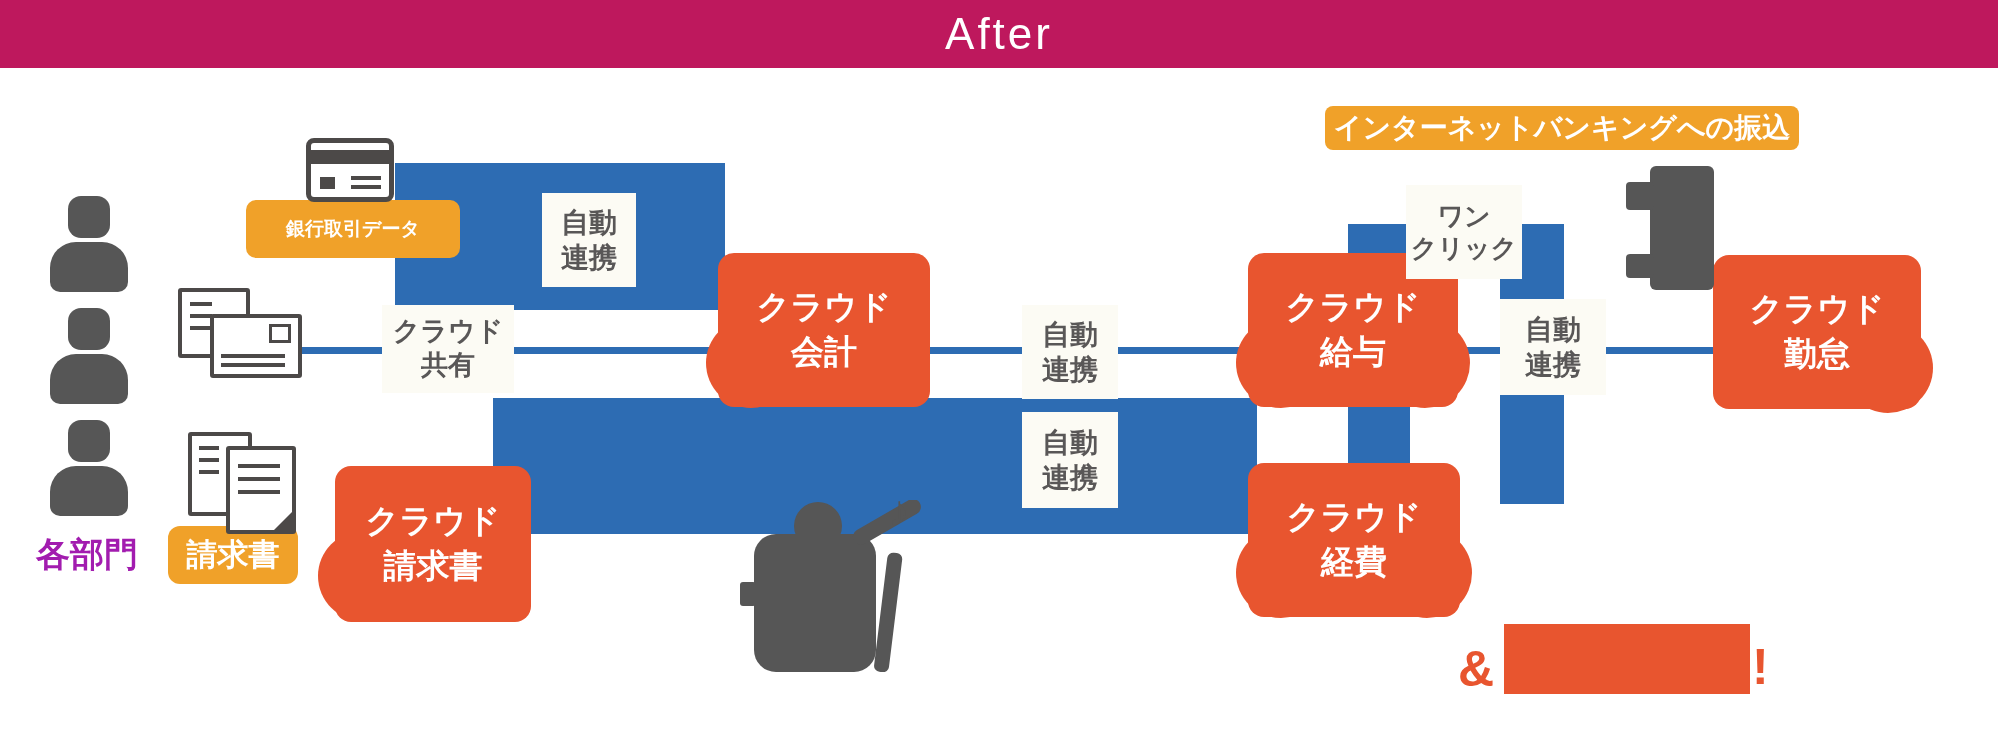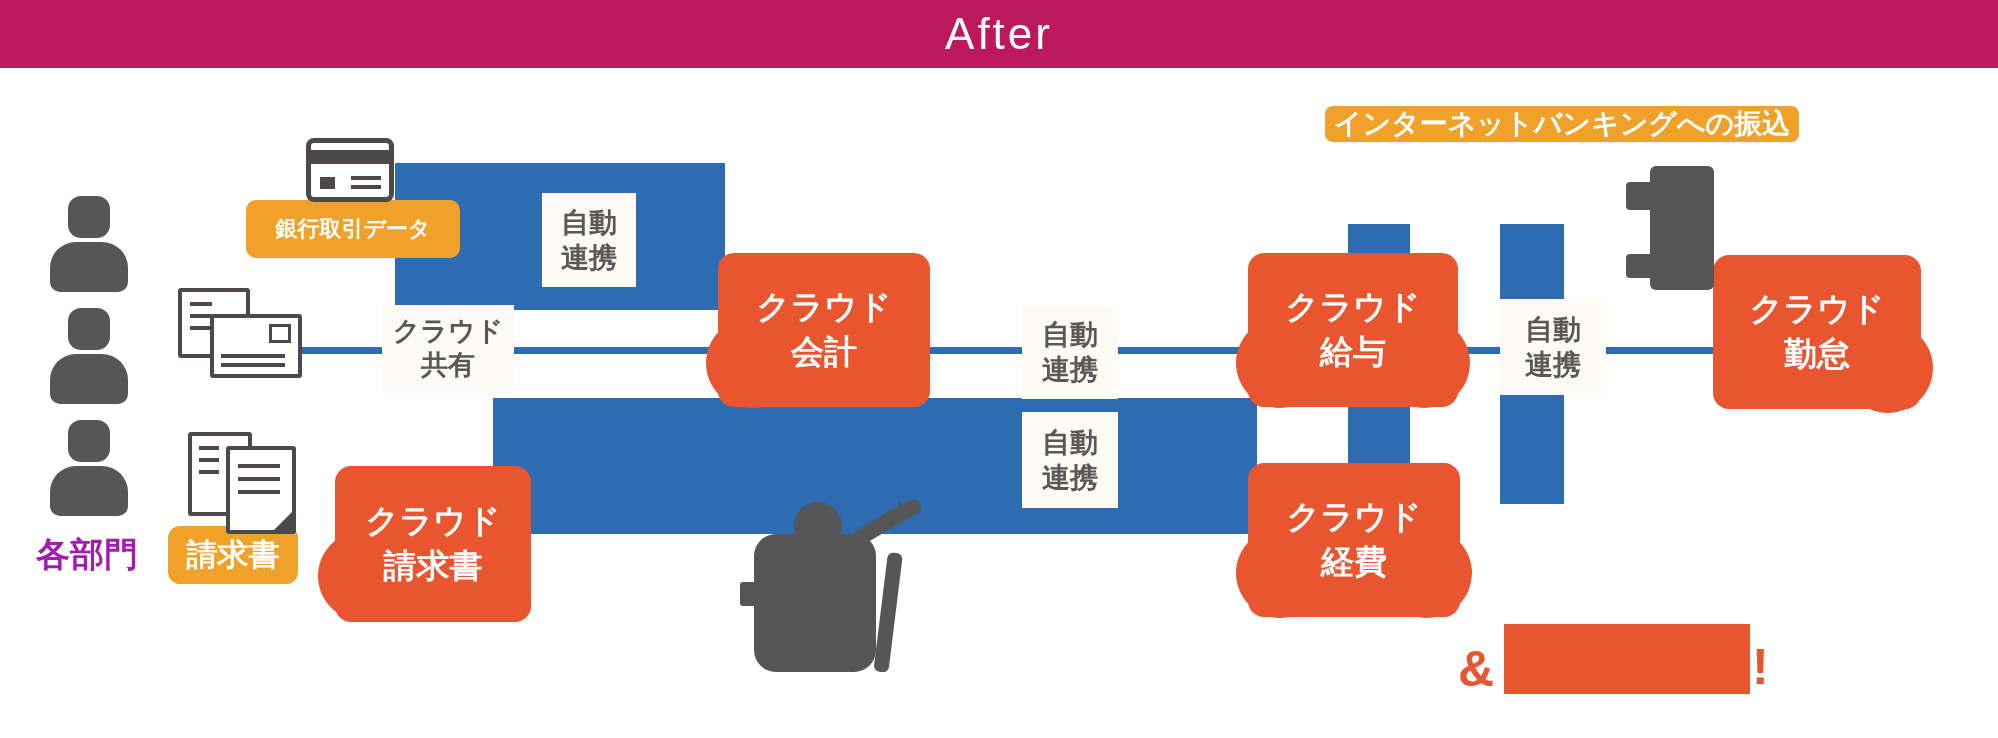--- a/index.html
+++ b/index.html
@@ -100,25 +100,29 @@
     <span>連携</span>
   </div>
   <div class="wlabel" style="left:1022px;top:412px;width:96px;height:96px;">
     <span>自動</span>
     <span>連携</span>
   </div>
   <div class="wlabel" style="left:1500px;top:299px;width:106px;height:96px;">
     <span>自動</span>
     <span>連携</span>
   </div>
-
-  <div class="ylabel" style="left:1325px;top:106px;width:474px;height:36px;font-size:28px;border-radius:8px;">
+  <div class="wlabel" style="left:1406px;top:185px;width:116px;height:94px;font-size:26px;">
+    <span>ワン</span>
+    <span>クリック</span>
+  </div>
+
+  <div class="ylabel" style="left:1325px;top:106px;width:474px;height:44px;font-size:28px;border-radius:8px;">
     <span>インターネットバンキングへの振込</span>
   </div>
-  <div class="ylabel" style="left:246px;top:200px;width:214px;height:58px;font-size:22px;">
+  <div class="ylabel" style="left:246px;top:200px;width:214px;height:58px;font-size:19px;">
     <span>銀行取引データ</span>
   </div>
   <div class="ylabel" style="left:168px;top:526px;width:130px;height:58px;font-size:31px;border-radius:12px;">
     <span>請求書</span>
   </div>
 
   <div class="card icon" style="left:306px;top:138px;">
     <div class="stripe"></div>
     <div class="chip"></div>
     <div class="l1"></div>

